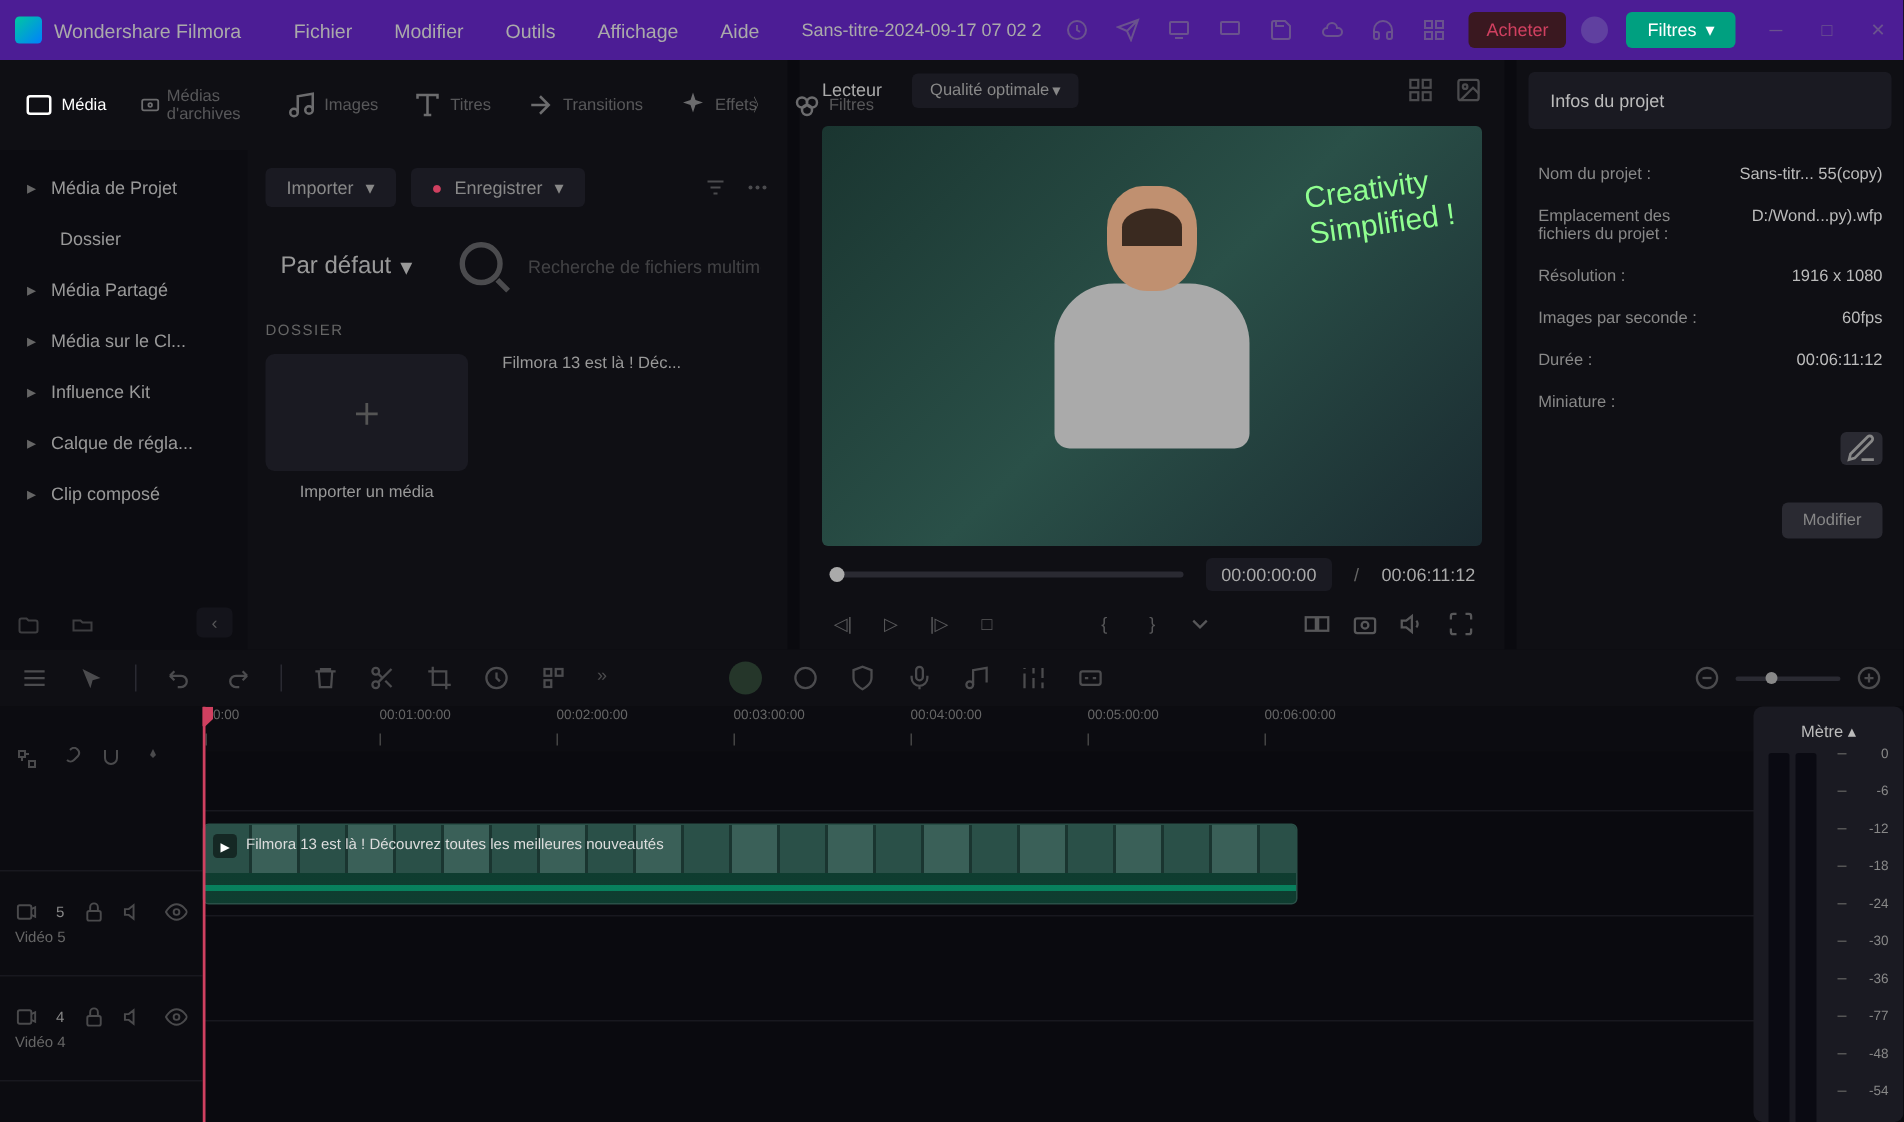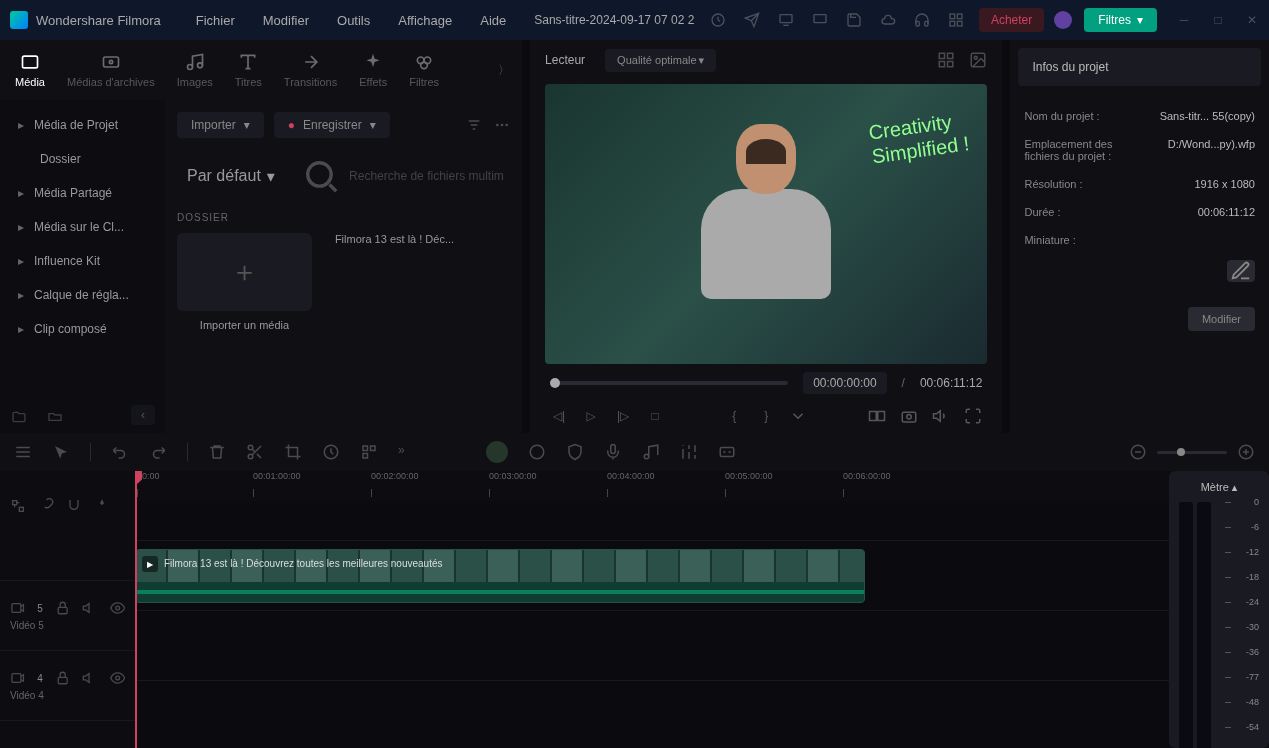--- a/index.html
+++ b/index.html
@@ -1,33 +1,33 @@
 <!DOCTYPE html>
 <html><head>
 <meta charset="utf-8">
 <style>
 *{margin:0;padding:0;box-sizing:border-box;font-family:Arial,sans-serif;user-select:none}
 body{background:#0a0a0f;color:#888;width:1269px;height:748px;overflow:hidden;font-size:12px}
-.titlebar{height:40px;display:flex;align-items:center;padding:0 10px;background:#0f172a}
+.titlebar{height:40px;display:flex;align-items:center;padding:0 10px;background:#4c1d95}
 .logo{width:18px;height:18px;margin-right:8px;background:linear-gradient(135deg,#00c8a0,#0080ff);border-radius:3px;position:relative}
 .app-name{color:#aaa;font-size:13px;margin-right:35px}
 .menu-item{color:#aaa;font-size:13px;margin-right:28px;cursor:pointer}
 .proj-title{flex:1;text-align:center;color:#aaa;font-size:12px;overflow:hidden;white-space:nowrap}
 .tb-icons{display:flex;align-items:center;gap:18px;margin:0 15px}
 .tb-ico{width:16px;height:16px;opacity:.5;cursor:pointer}
 .btn-buy{background:#3a1820;color:#d04060;padding:5px 12px;border-radius:4px;font-size:12px;margin-right:10px;cursor:pointer}
 .avatar{width:18px;height:18px;border-radius:50%;background:#6040a0;margin-right:12px}
 .btn-export{background:#00a080;color:#fff;padding:5px 14px;border-radius:4px;font-size:12px;display:flex;align-items:center;gap:6px;cursor:pointer}
 .win-ctrl{display:flex;gap:20px;margin-left:20px}
 .win-btn{width:14px;height:14px;opacity:.5;cursor:pointer;display:flex;align-items:center;justify-content:center}
 
 .main{display:flex;height:393px}
 .left-panel{width:525px;background:#0f0f14;display:flex;flex-direction:column}
 .tab-row{height:60px;display:flex;align-items:center;padding:0 15px;gap:22px;position:relative}
-.tab{display:flex;flex-direction:column;align-items:center;gap:4px;cursor:pointer;opacity:.6}
+.tab{display:flex;flex-direction:row;align-items:center;gap:4px;cursor:pointer;opacity:.6}
 .tab.active{opacity:1;color:#fff}
 .tab-ico{width:22px;height:20px;display:flex;align-items:center;justify-content:center}
 .tab-lbl{font-size:11px}
 .tab-more{position:absolute;right:12px;top:22px;color:#666;cursor:pointer}
 
 .lib{flex:1;display:flex}
 .lib-side{width:165px;background:#0c0c11;padding-top:8px;position:relative}
 .lib-item{padding:10px 18px;display:flex;align-items:center;gap:8px;font-size:12px;color:#999;cursor:pointer}
 .lib-item.sub{padding-left:40px}
 .lib-item .car{width:8px;color:#666}
@@ -434,20 +434,24 @@
         </div>
       <div class="info-row">
           <div class="info-k">Emplacement des fichiers du projet :</div>
           <div class="info-v">D:/Wond...py).wfp</div>
         </div>
       <div class="info-row">
           <div class="info-k">Résolution :</div>
           <div class="info-v">1916 x 1080</div>
         </div>
       <div class="info-row">
+          <div class="info-k">Images par seconde :</div>
+          <div class="info-v">60fps</div>
+        </div>
+      <div class="info-row">
           <div class="info-k">Durée :</div>
           <div class="info-v">00:06:11:12</div>
         </div>
       <div class="info-row">
           <div class="info-k">Miniature :</div>
         </div>
       <div class="info-thumb-edit">
           <svg width="14" height="14" viewBox="0 0 24 24" fill="none" stroke="#888" stroke-width="2">
             <path d="M12 20h9M16.5 3.5a2.1 2.1 0 013 3L7 19l-4 1 1-4L16.5 3.5z"></path>
           </svg>

